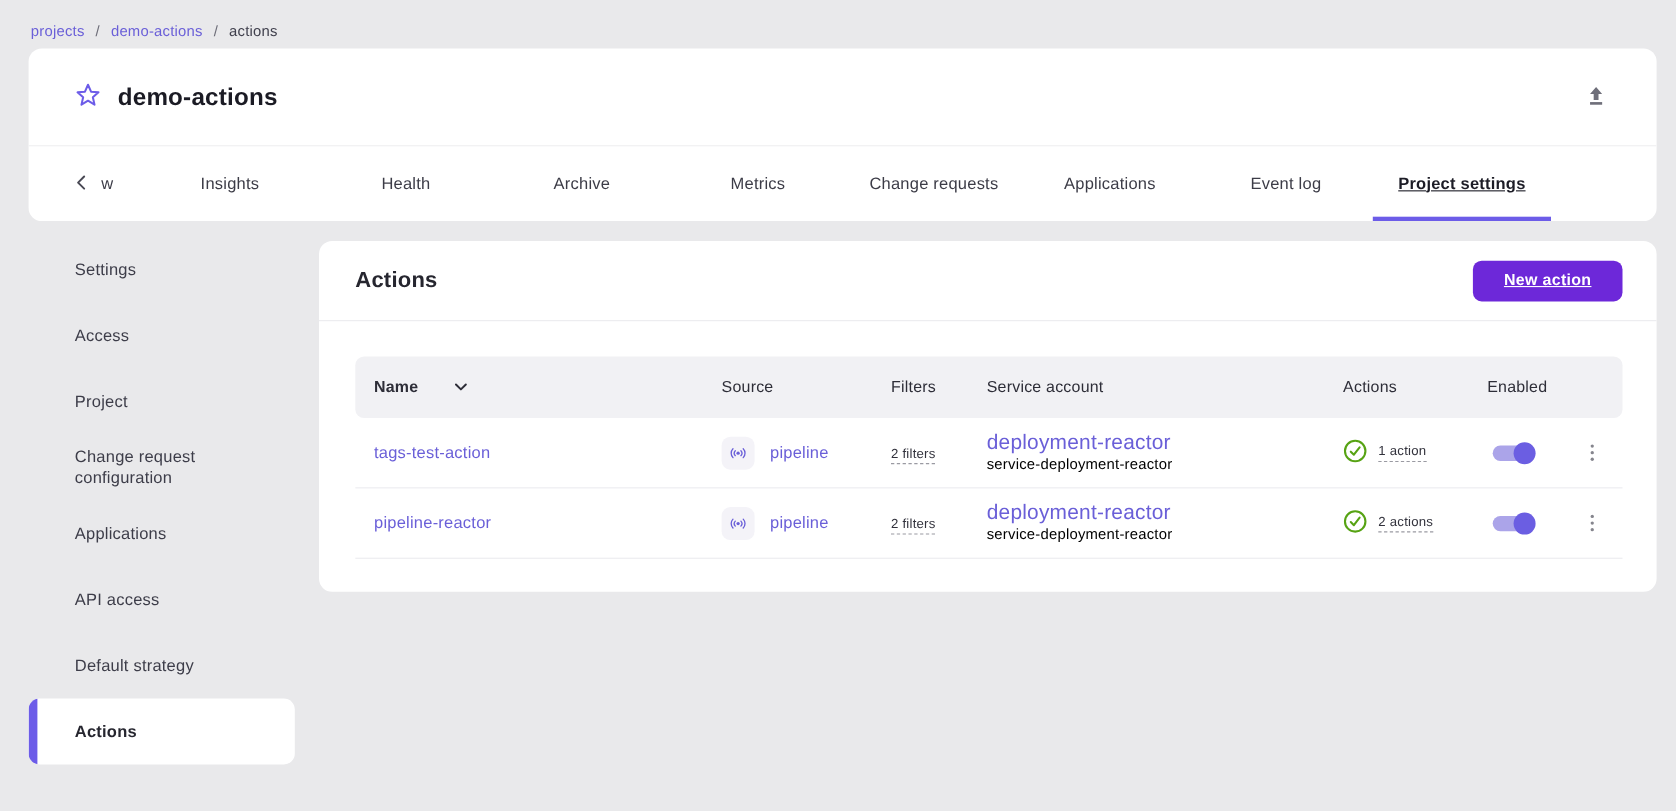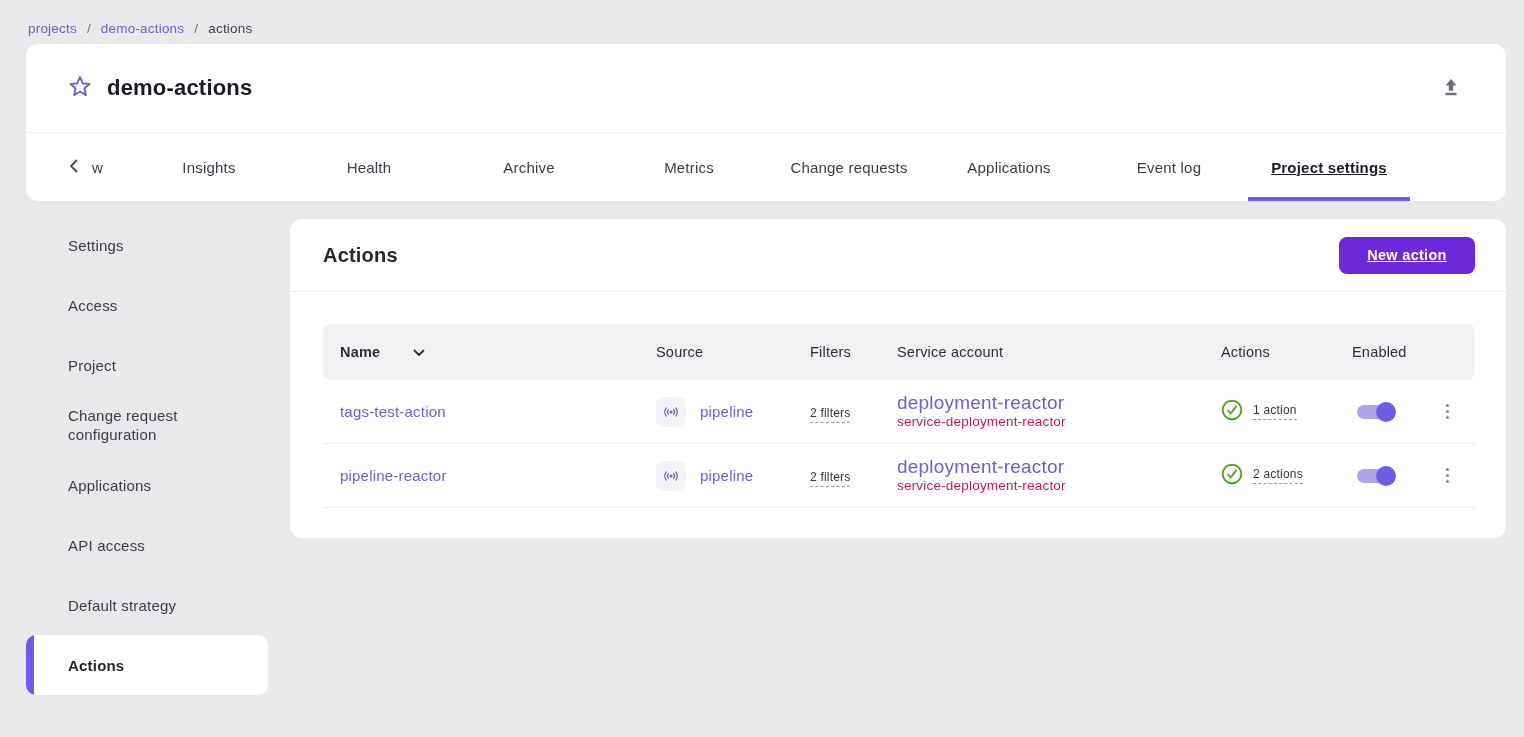--- a/index.html
+++ b/index.html
@@ -57,21 +57,21 @@
   .col-source { width:144px; padding-left:10px; display:flex; align-items:center; gap:14px; }
   .col-filters{ width:80px;  padding-left:20px; }
   .col-service{ width:320px; padding-left:27px; display:flex; flex-direction:column; justify-content:center; }
   .col-actions{ width:140px; padding-left:31px; display:flex; align-items:center; gap:10px; }
   .col-enabled{ width:90px;  padding-left:22px; display:flex; align-items:center; }
   .col-menu   { width:55px;  display:flex; align-items:center; justify-content:center; }
   .thead .sortable { font-weight:bold; cursor:pointer;gap:33px; }
   .dashed { color:#32323c; border-bottom:1px dashed #9a9aa2; padding-bottom:2px; cursor:help; font-size:12px; }
   .src-icon-box { width:30px; height:30px; border-radius:8px; background:#f4f3f8; display:flex; align-items:center; justify-content:center; flex:none; }
   .svc-link { font-size:19px; line-height:19px; }
-  .svc-sub { font-size:13.5px; line-height:19px; color:#be185d; }
+  .svc-sub { font-size:13.5px; line-height:19px; color:#000000; }
 
   
   .switch { width:46px; height:24px; position:relative; cursor:pointer; flex:none; }
   .switch .track { position:absolute; left:5px; top:5px; width:34px; height:14px; border-radius:7px; background:#aba4e9; }
   .switch .thumb { position:absolute; right:2px; top:2px; width:20px; height:20px; border-radius:50%; background:#6b5ee2; }
 
   
   .kebab { width:28px; height:28px; display:flex; flex-direction:column; align-items:center; justify-content:center; gap:2.5px; background:none; border:none; cursor:pointer; padding:0; }
   .kebab i { width:3.5px; height:3.5px; border-radius:50%; background:#85858d; }
 </style>

